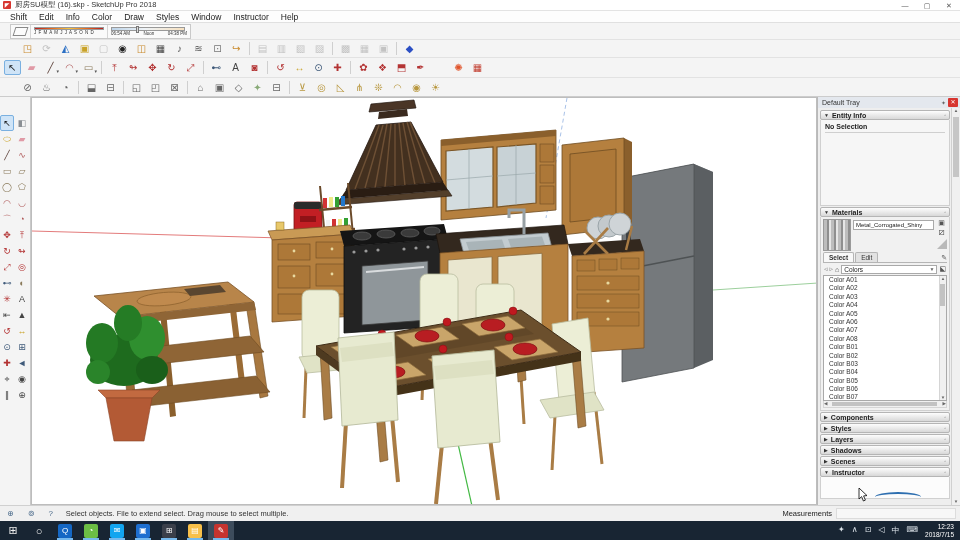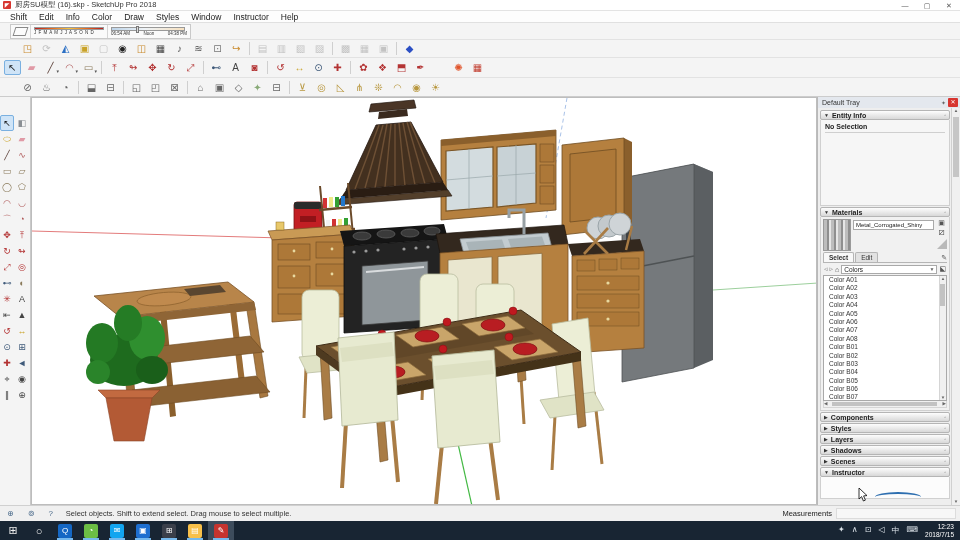--- a/index.html
+++ b/index.html
@@ -686,21 +686,21 @@
     <span class="scroll-arrow">▲</span>
     <div id="tray-thumb"></div>
     <span class="scroll-arrow" id="tray-scroll-down">▼</span>
   </div>
 </div>
 
 <div id="status-bar">
   <span id="status-icons">
     
   <span class="status-icon">⊕</span><span class="status-icon">⊚</span><span class="status-icon">?</span></span>
-  <span id="status-msg">Select objects. Shift to extend select. Drag mouse to select multiple.</span>
+  <span id="status-msg">Select objects. File to extend select. Drag mouse to select multiple.</span>
   <div id="measurements-wrap">
     <span id="measurements-label">Measurements</span>
     <div id="measurements-field"></div>
   </div>
 </div>
 
 <div id="taskbar">
   <div id="task-apps" style="display:flex">
 
   <div class="task-cell">

